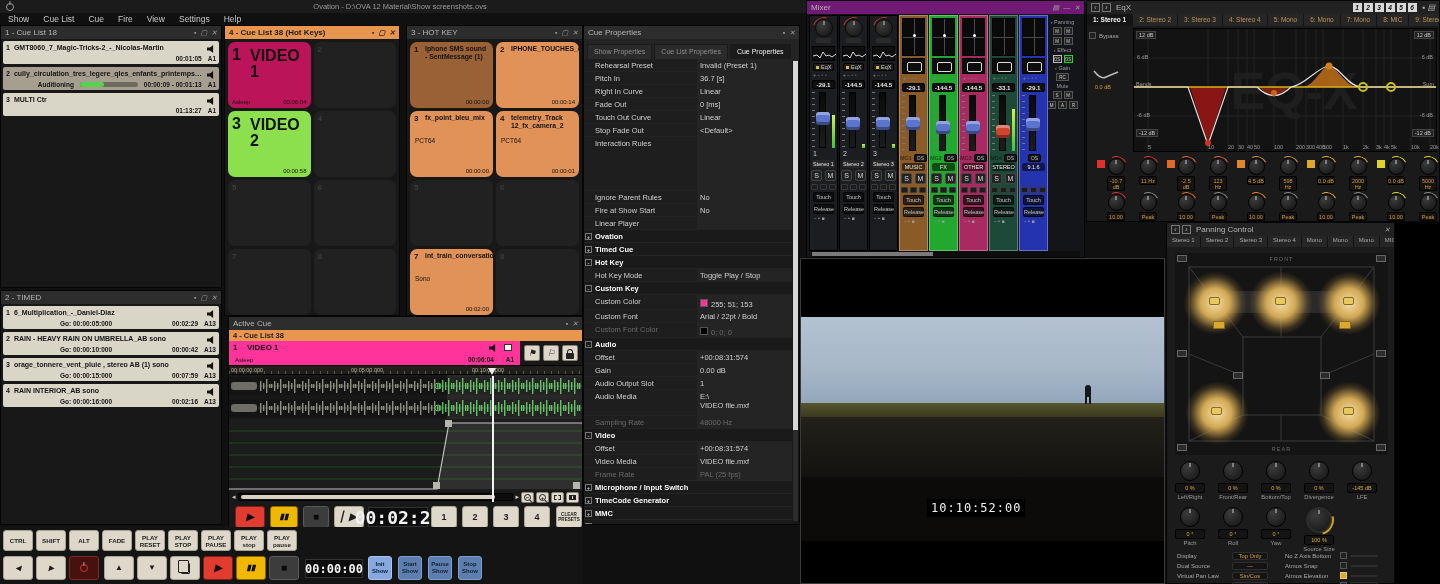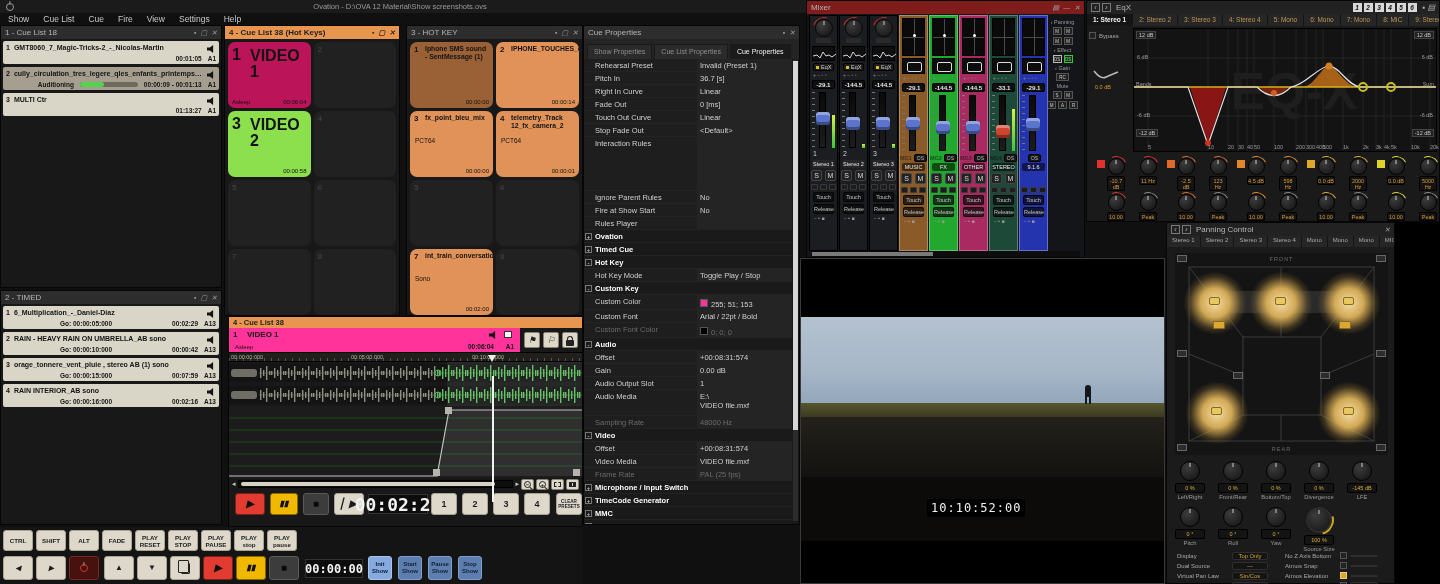--- a/index.html
+++ b/index.html
@@ -431,20 +431,27 @@
       <div class="hkcell">
         <span class="hknum">8</span>
         <span class="hklabel"></span>
         <span class="hksub"></span>
         <span class="hktime"></span>
       </div>
     </div>
 </div>
 
 <div class="panel" style="left:228px;top:316px;width:355px;height:211px">
+  <div class="ptitle">
+    <span>Active Cue</span>
+    <span class="wicons">
+        <i>▪</i>
+        <i>✕</i>
+      </span>
+  </div>
   <div style="height:11px;background:#e8954f;color:#1d1d1d;font-size:7.5px;font-weight:bold;padding:1px 4px">4 - Cue List 38</div>
   <div style="display:flex;height:24px">
     <div class="acpink" style="flex:1">
       <span style="position:absolute;left:4px;top:2px;font-size:8px;font-weight:bold">1</span>
       <span style="position:absolute;left:18px;top:2px;font-size:8px;font-weight:bold">VIDEO 1</span>
       <span style="position:absolute;left:6px;bottom:2px;font-size:6px">Asleep</span>
       <span class="spk" style="right:22px;top:3px"></span>
       <span style="position:absolute;right:8px;top:3px;width:8px;height:7px;background:#f5f5f5;border:1px solid #333"></span>
       <span style="position:absolute;right:26px;bottom:2px;font-size:6.5px;font-weight:bold">00:06:04</span>
       <span style="position:absolute;right:6px;bottom:2px;font-size:6.5px;font-weight:bold">A1</span>
@@ -636,21 +643,21 @@
       </div>
 
       <div class="prow">
 
         <span class="plabel">Fire at Show Start</span>
         <span class="pvalue"><b style="font-weight:normal;white-space:pre-line">No</b></span>
       </div>
 
       <div class="prow">
 
-        <span class="plabel">Rules Player</span>
+        <span class="plabel">Linear Player</span>
         <span class="pvalue"><b style="font-weight:normal;white-space:pre-line"></b></span>
       </div>
 
       <div class="prow section">
         <span class="ptoggle">+</span>
         <span class="plabel">Ovation</span>
 
       </div>
 
       <div class="prow section">
@@ -865,21 +872,21 @@
       </span>
     
       <span class="bb blue showbtn" style="top: 29px; width: 24px; height: 24px; font-size: 6px; left: 458px;">
         <i style="font-style:normal">Stop</i>
         <i style="font-style:normal">Show</i>
       </span>
     </span>
 </div>
 
 <div class="panel" style="left:806px;top:0;width:279px;height:258px;background:#141518">
-  <div class="ptitle" style="background:#7f1d1d">
+  <div class="ptitle" style="background:#701a75">
     <span>Mixer</span>
     <span class="wicons">
         <i>▤</i>
         <i>—</i>
         <i>✕</i>
       </span>
   </div>
   <div style="display:flex;padding:1px 0 0 2px;height:237px">
     <div style="display:contents">
       

